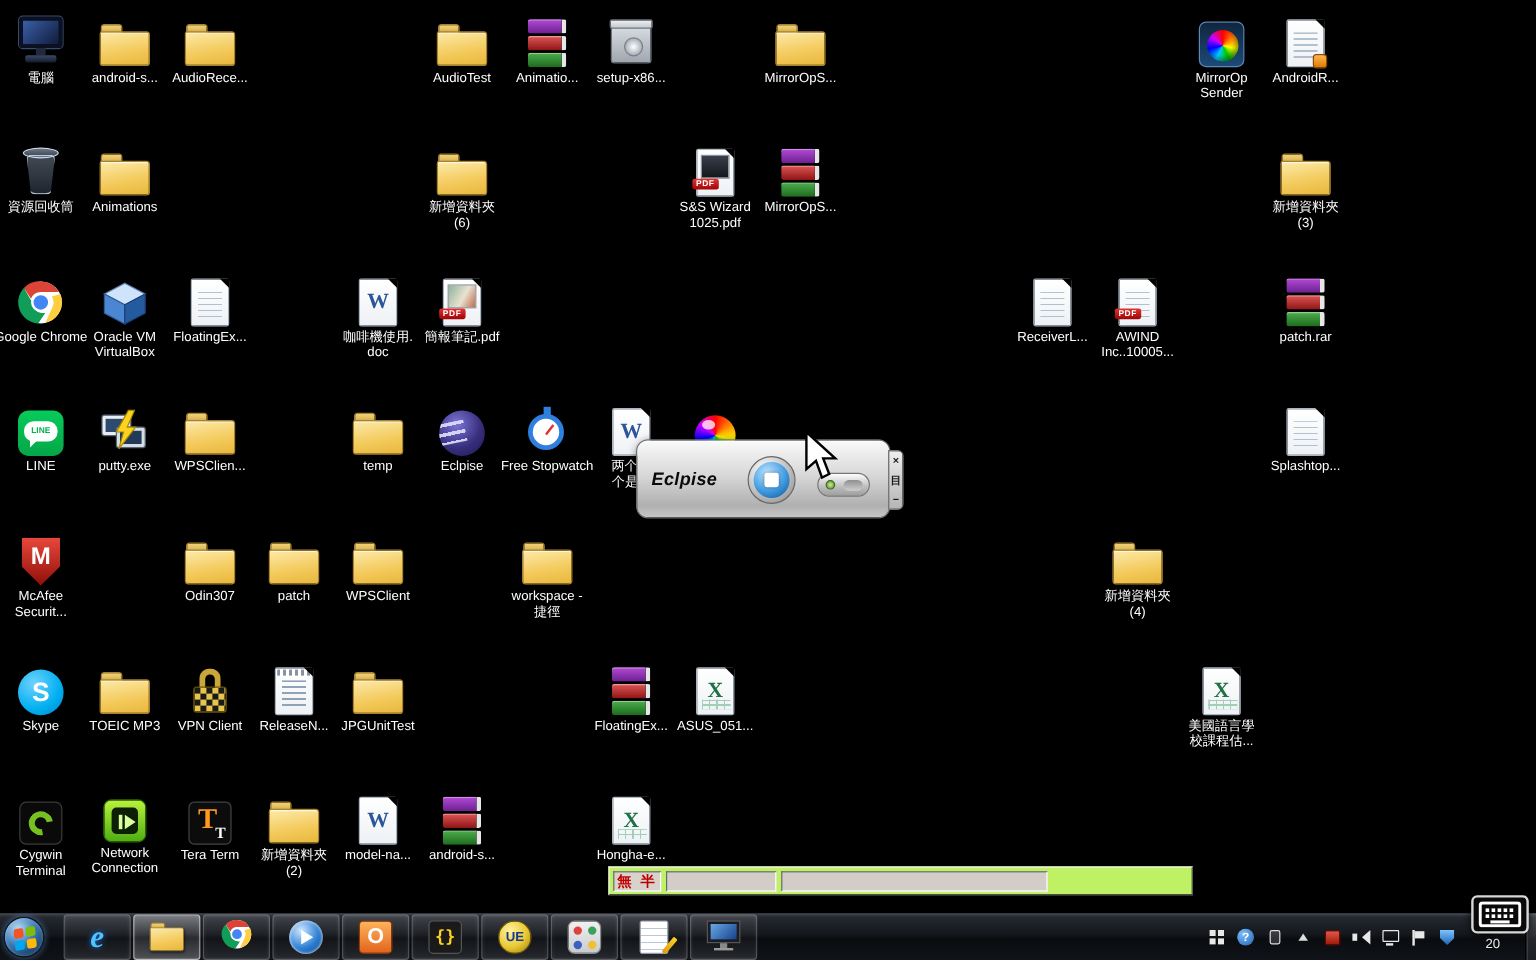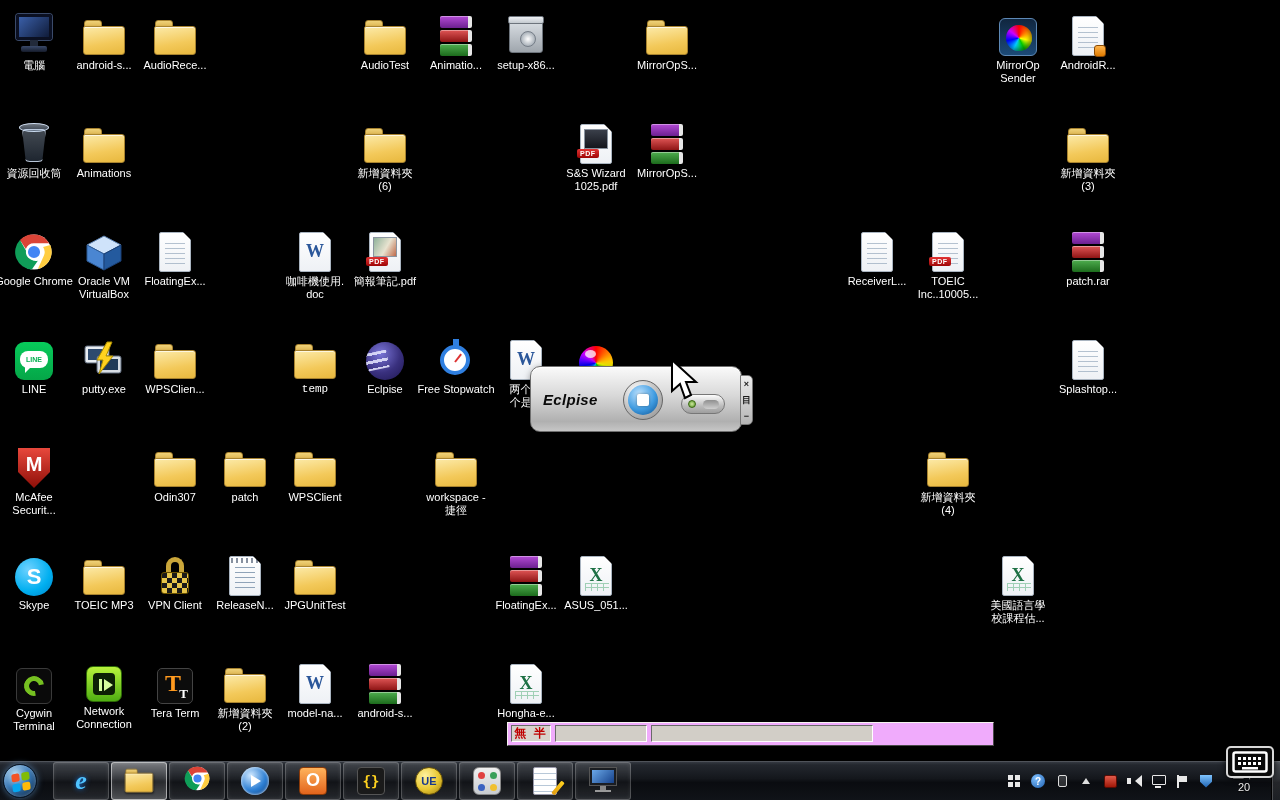--- a/index.html
+++ b/index.html
@@ -95,23 +95,23 @@
   .mo-stop::before{content:"";position:absolute;inset:4px;border-radius:50%;background:radial-gradient(circle at 38% 30%,#bfe3ff,#3f9be0 55%,#0c4f8f);}
   .mo-stop .sq{position:relative;width:12px;height:12px;border-radius:2px;background:#fff;box-shadow:0 0 3px rgba(0,0,0,.4);z-index:1;}
   .mo-pill{position:absolute;left:150px;top:27px;width:44px;height:20px;border-radius:10px;background:linear-gradient(#fdfdfd,#bdbdbd 60%,#9e9e9e);border:1px solid #777;cursor:pointer;}
   .mo-pill .dot{position:absolute;left:6px;top:5px;width:8px;height:8px;border-radius:50%;background:radial-gradient(#cfe9a0,#4f8f1f);border:1px solid #3a6a12;}
   .mo-pill::after{content:"";position:absolute;right:5px;top:5px;width:16px;height:9px;border-radius:5px;background:linear-gradient(#8f8f8f,#cfcfcf);}
   .mo-strip{position:absolute;right:-12px;top:8px;width:13px;height:50px;display:flex;flex-direction:column;gap:3px;align-items:center;background:linear-gradient(#eee,#b5b5b5);border:1px solid #777;border-radius:0 5px 5px 0;padding-top:2px;}
   .mo-wb{width:11px;height:13px;font:bold 9px "Liberation Sans",sans-serif;color:#1a1a1a;text-align:center;line-height:13px;cursor:pointer;}
   .mo-cursor{position:absolute;left:138px;top:-8px;z-index:5;}
 
   
-  #ime-bar{position:absolute;left:507px;top:722px;width:487px;height:24px;background:#f0abfc;
+  #ime-bar{position:absolute;left:507px;top:722px;width:487px;height:24px;background:#bef264;
     border:1px solid;border-color:#f5f3ef #4a4a4a #4a4a4a #f5f3ef;
-    display:flex;align-items:flex-start;gap:4px;padding:2px 3px;z-index:55;box-shadow:1px 1px 0 #000;}
+    display:flex;align-items:center;gap:4px;padding:2px 3px;z-index:55;box-shadow:1px 1px 0 #000;}
   .ime-cell{min-width:40px;height:17px;border:1px solid;border-color:#6a6a6a #fff #fff #6a6a6a;color:#c00000;
     font:bold 12px "Liberation Sans",sans-serif;display:flex;align-items:center;justify-content:center;letter-spacing:2px;background:#d7d3cc;}
   .ime-seg{height:17px;border:1px solid;border-color:#6a6a6a #fff #fff #6a6a6a;background:#d2cec7;}
   .ime-seg.s1{width:92px;}
   .ime-seg.s2{width:222px;}
 
   
   #taskbar{position:absolute;left:0;bottom:0;width:1280px;height:40px;
     background:linear-gradient(180deg,#3a3f47 0%,#23272e 10%,#14171c 45%,#0a0c10 55%,#101318 100%);
     border-top:1px solid #000;box-shadow:inset 0 1px 0 rgba(255,255,255,.12);z-index:100;display:flex;align-items:center;}
@@ -371,21 +371,21 @@
         </div>
         <div class="lbl">ReceiverL...</div>
       </div>
       <div class="dicon" style="left: 908px; top: 226px;">
         <div class="glyph">
           <div class="pg">
             <span class="lines lite"></span>
             <span class="pdfb">PDF</span>
           </div>
         </div>
-        <div class="lbl">TOEIC Inc..10005...</div>
+        <div class="lbl">AWIND Inc..10005...</div>
       </div>
       <div class="dicon" style="left: 1048px; top: 226px;">
         <div class="glyph">
           <div class="rar">
             <span style="background:linear-gradient(#b44bd6,#6c2090)"></span>
             <span style="background:linear-gradient(#e05656,#8e1515)"></span>
             <span style="background:linear-gradient(#4fae4f,#1c6b1c)"></span>
           </div>
         </div>
         <div class="lbl">patch.rar</div>
@@ -412,21 +412,21 @@
       </div>
       <div class="dicon" style="left: 135px; top: 334px;">
         <div class="glyph">
           <div class="fold">
             <span class="ftab"></span>
             <span class="fbody"></span>
           </div>
         </div>
         <div class="lbl">WPSClien...</div>
       </div>
-      <div class="dicon" style="left: 275px; top: 334px; font-family: Liberation Mono, monospace;">
+      <div class="dicon" style="left: 275px; top: 334px;">
         <div class="glyph">
           <div class="fold">
             <span class="ftab"></span>
             <span class="fbody"></span>
           </div>
         </div>
         <div class="lbl">temp</div>
       </div>
       <div class="dicon" style="left: 416px; top: 334px;">
         <div class="glyph">

